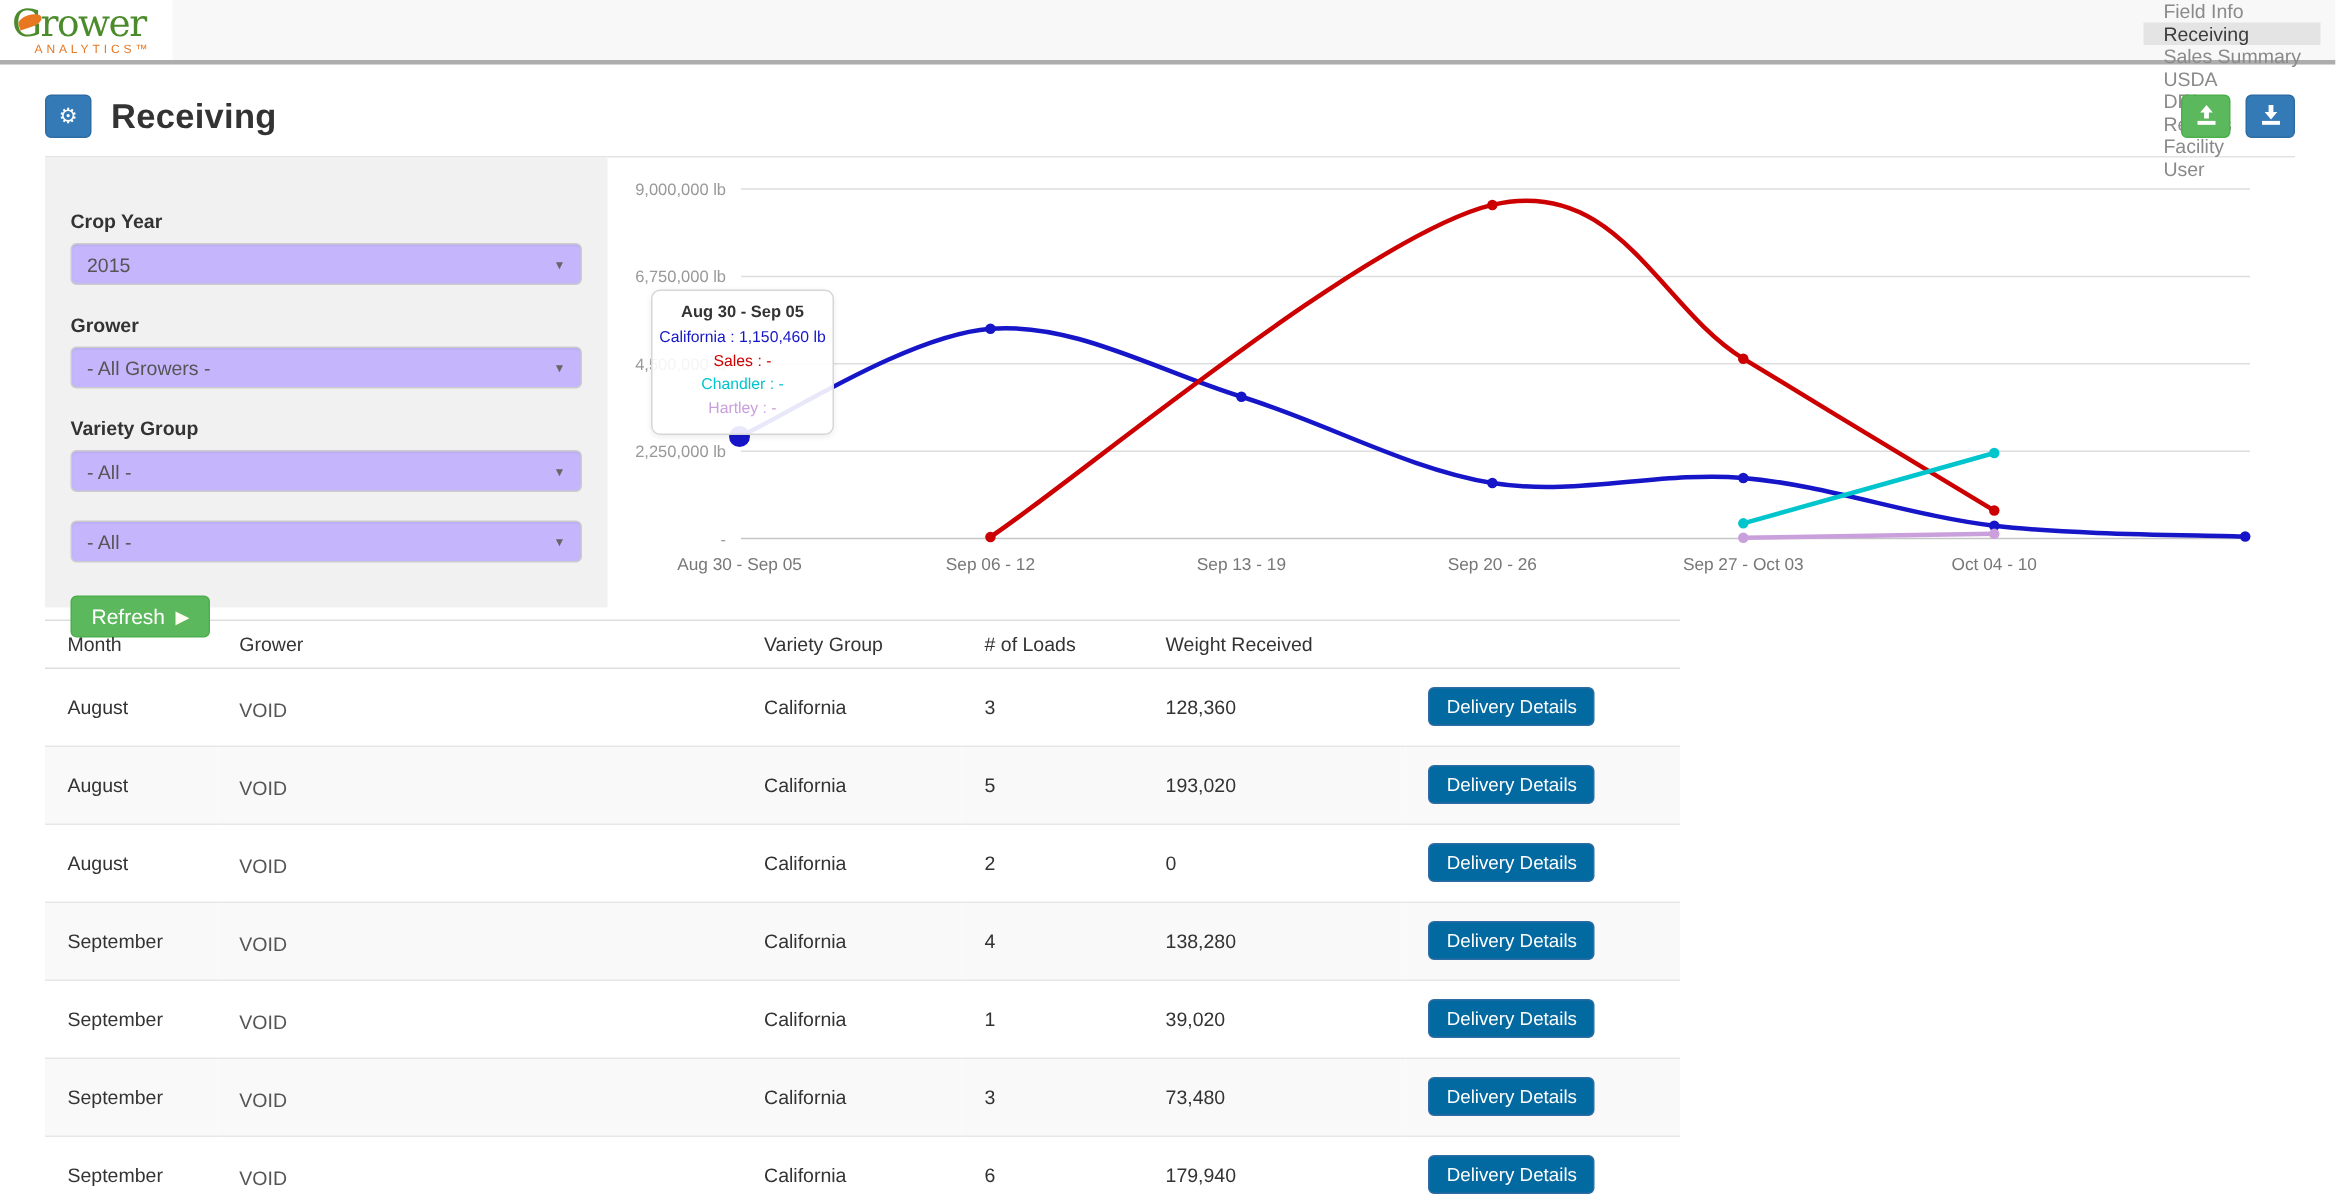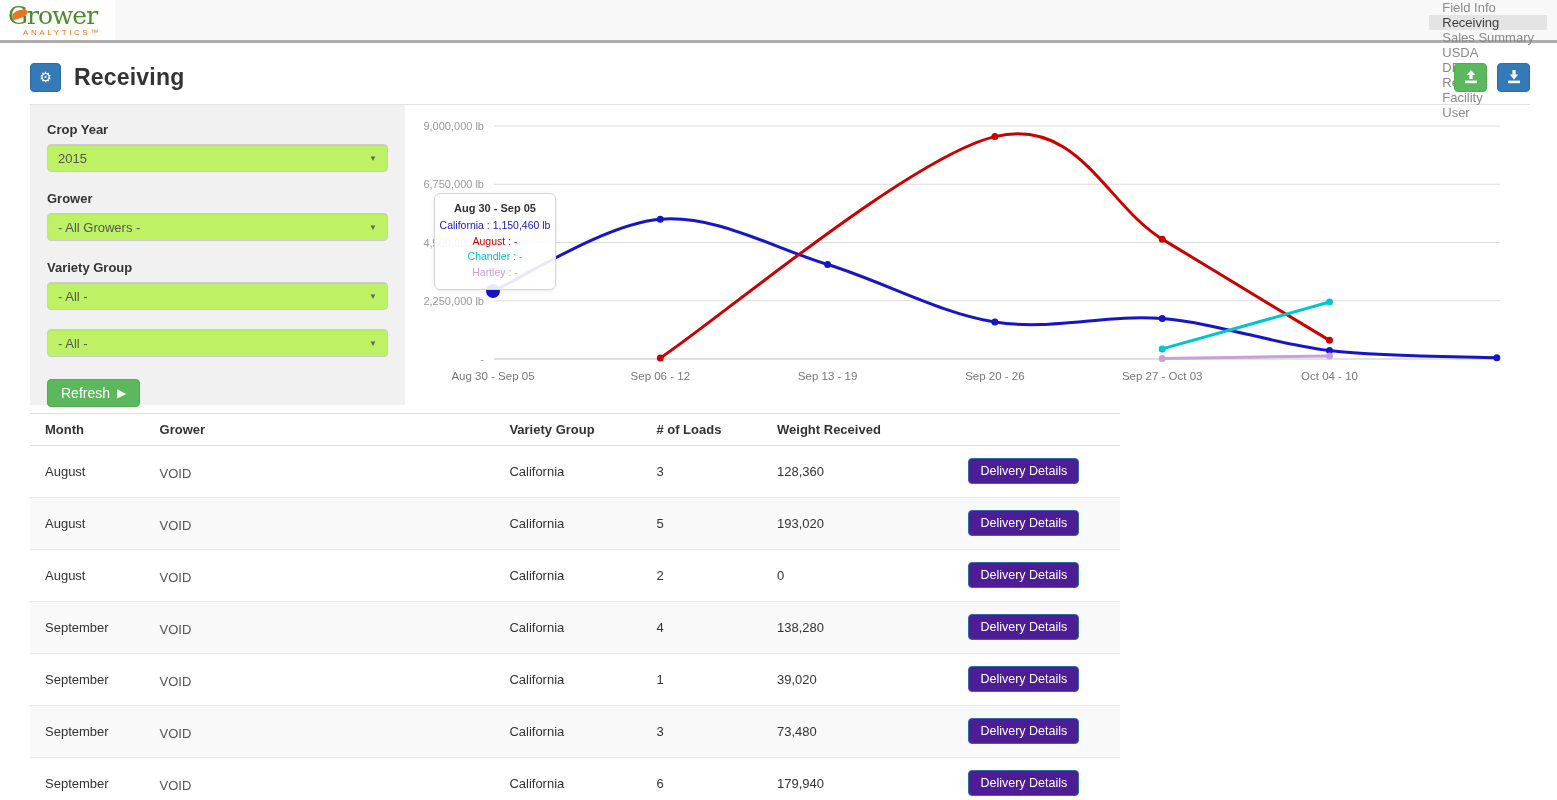--- a/index.html
+++ b/index.html
@@ -30,51 +30,51 @@
   .title-actions { margin-left:auto; display:flex; gap:10px; }
   .sq-btn { width:33px; height:29px; border-radius:4px; cursor:pointer;
             display:flex; align-items:center; justify-content:center; }
   .sq-btn.green { background:#5cb85c; border:1px solid #4cae4c; }
   .sq-btn.blue  { background:#337ab7; border:1px solid #2e6da4; }
   hr.title-rule { border:none; border-top:1px solid #e3e3e3; margin-top:11px; }
 
   .content-row { display:flex; gap:15px; }
   
   .filter-panel { width:375px; min-width:375px; height:300px; background:#f1f1f1; padding:17px 17px; }
-  .f-group { margin-bottom:19px; }
+  .f-group { margin-bottom:19px;margin-top:18px; }
   .f-label { display:block; font-size:13px; font-weight:bold; color:#333; margin-bottom:7px; }
-  .select { height:28px; background:#bef264; border:1px solid #ccc; border-radius:4px; padding:0 10px;
+  .select { height:28px; background:#c4b5fd; border:1px solid #ccc; border-radius:4px; padding:0 10px;
             font-size:13px; color:#555; display:flex; align-items:center; justify-content:space-between;
             cursor:pointer; box-shadow:inset 0 1px 1px rgba(0,0,0,0.05); }
   .select .caret { font-size:8px; color:#666; }
   .btn-refresh { margin-top:3px; background:#5cb85c; border:1px solid #4cae4c; border-radius:4px;
                  color:#fff; font-size:14px; padding:5px 13px; cursor:pointer;
                  display:inline-flex; align-items:center; gap:7px; }
   .btn-refresh .play { font-size:12px; color:#fdfdf0; }
 
   
   .chart-wrap { position:relative; flex:1; height:300px; }
   #chart-svg { display:block; margin-top:3px; }
   #chart-svg text { font-family:"Liberation Sans", sans-serif; }
   .chart-tooltip { position:absolute; left:14px; top:88px; width:122px; padding:8px 2px 9px;
                    background:rgba(255,255,255,0.9); border:1px solid #d6d6d6; border-radius:6px;
                    box-shadow:0 1px 4px rgba(0,0,0,0.08); text-align:center; white-space:nowrap; }
   .tt-title { font-size:11px; font-weight:bold; color:#333; margin-bottom:4px; }
   .tt-row { font-size:10.5px; line-height:15.5px; }
 
   
   table.recv { border-collapse:collapse; width:1090px; margin-top:8px; }
-  table.recv thead th { font-size:13px; font-weight:bold; color:#333; text-align:left;
+  table.recv thead th { font-size:13px; font-weight:normal; color:#333; text-align:left;
                         padding:8px 15px; border-top:1px solid #ddd; border-bottom:1px solid #ddd; }
   table.recv tbody td { font-size:13px; color:#333; padding:12px 15px 13px; vertical-align:middle;
                         border-bottom:1px solid #e7e7e7; }
   table.recv tbody tr:nth-child(even) { background:#f9f9f9; }
   td.grower span { display:inline-block; margin-top:4px; color:#555; }
-  .btn-details { background:#4c1d95; border:1px solid #2e6da4; border-radius:4px; color:#fff;
-                 font-size:12.5px; padding:5px 11px; cursor:pointer; white-space:nowrap;margin-left:16px; }
+  .btn-details { background:#0369a1; border:1px solid #2e6da4; border-radius:4px; color:#fff;
+                 font-size:12.5px; padding:5px 11px; cursor:pointer; white-space:nowrap; }
   .col-month{width:113px}.col-grower{width:345px}.col-variety{width:145px}
   .col-loads{width:119px}.col-weight{width:173px}.col-action{width:180px}
 </style>
 </head>
 <body>
 
 <header class="navbar">
   <div class="logo">
     <div class="logo-txt">
       <span class="leaf"></span>
@@ -186,21 +186,21 @@
           <circle cx="742.2" cy="131.13444444444445" r="3.5" fill="#cc0000"></circle>
           <circle cx="909.5" cy="232.36" r="3.5" fill="#cc0000"></circle>
           <circle cx="742.2" cy="250.48222222222222" r="3.5" fill="#c9a0dc"></circle>
           <circle cx="909.5" cy="247.89333333333335" r="3.5" fill="#c9a0dc"></circle>
           <circle cx="742.2" cy="240.90333333333334" r="3.5" fill="#00c5cd"></circle>
           <circle cx="909.5" cy="194.04444444444445" r="3.5" fill="#00c5cd"></circle>
         </svg>
       <div class="chart-tooltip">
         <div class="tt-title">Aug 30 - Sep 05</div>
         <div class="tt-row" style="color: rgb(22, 22, 200);">California : 1,150,460 lb</div>
-        <div class="tt-row" style="color: rgb(204, 0, 0);">August : -</div>
+        <div class="tt-row" style="color: rgb(204, 0, 0);">Sales : -</div>
         <div class="tt-row" style="color: rgb(0, 197, 205);">Chandler : -</div>
         <div class="tt-row" style="color: rgb(201, 160, 220);">Hartley : -</div>
       </div>
     </section>
   </div>
 
   <table class="recv">
     <thead>
       <tr>
         <th class="col-month">Month</th>

